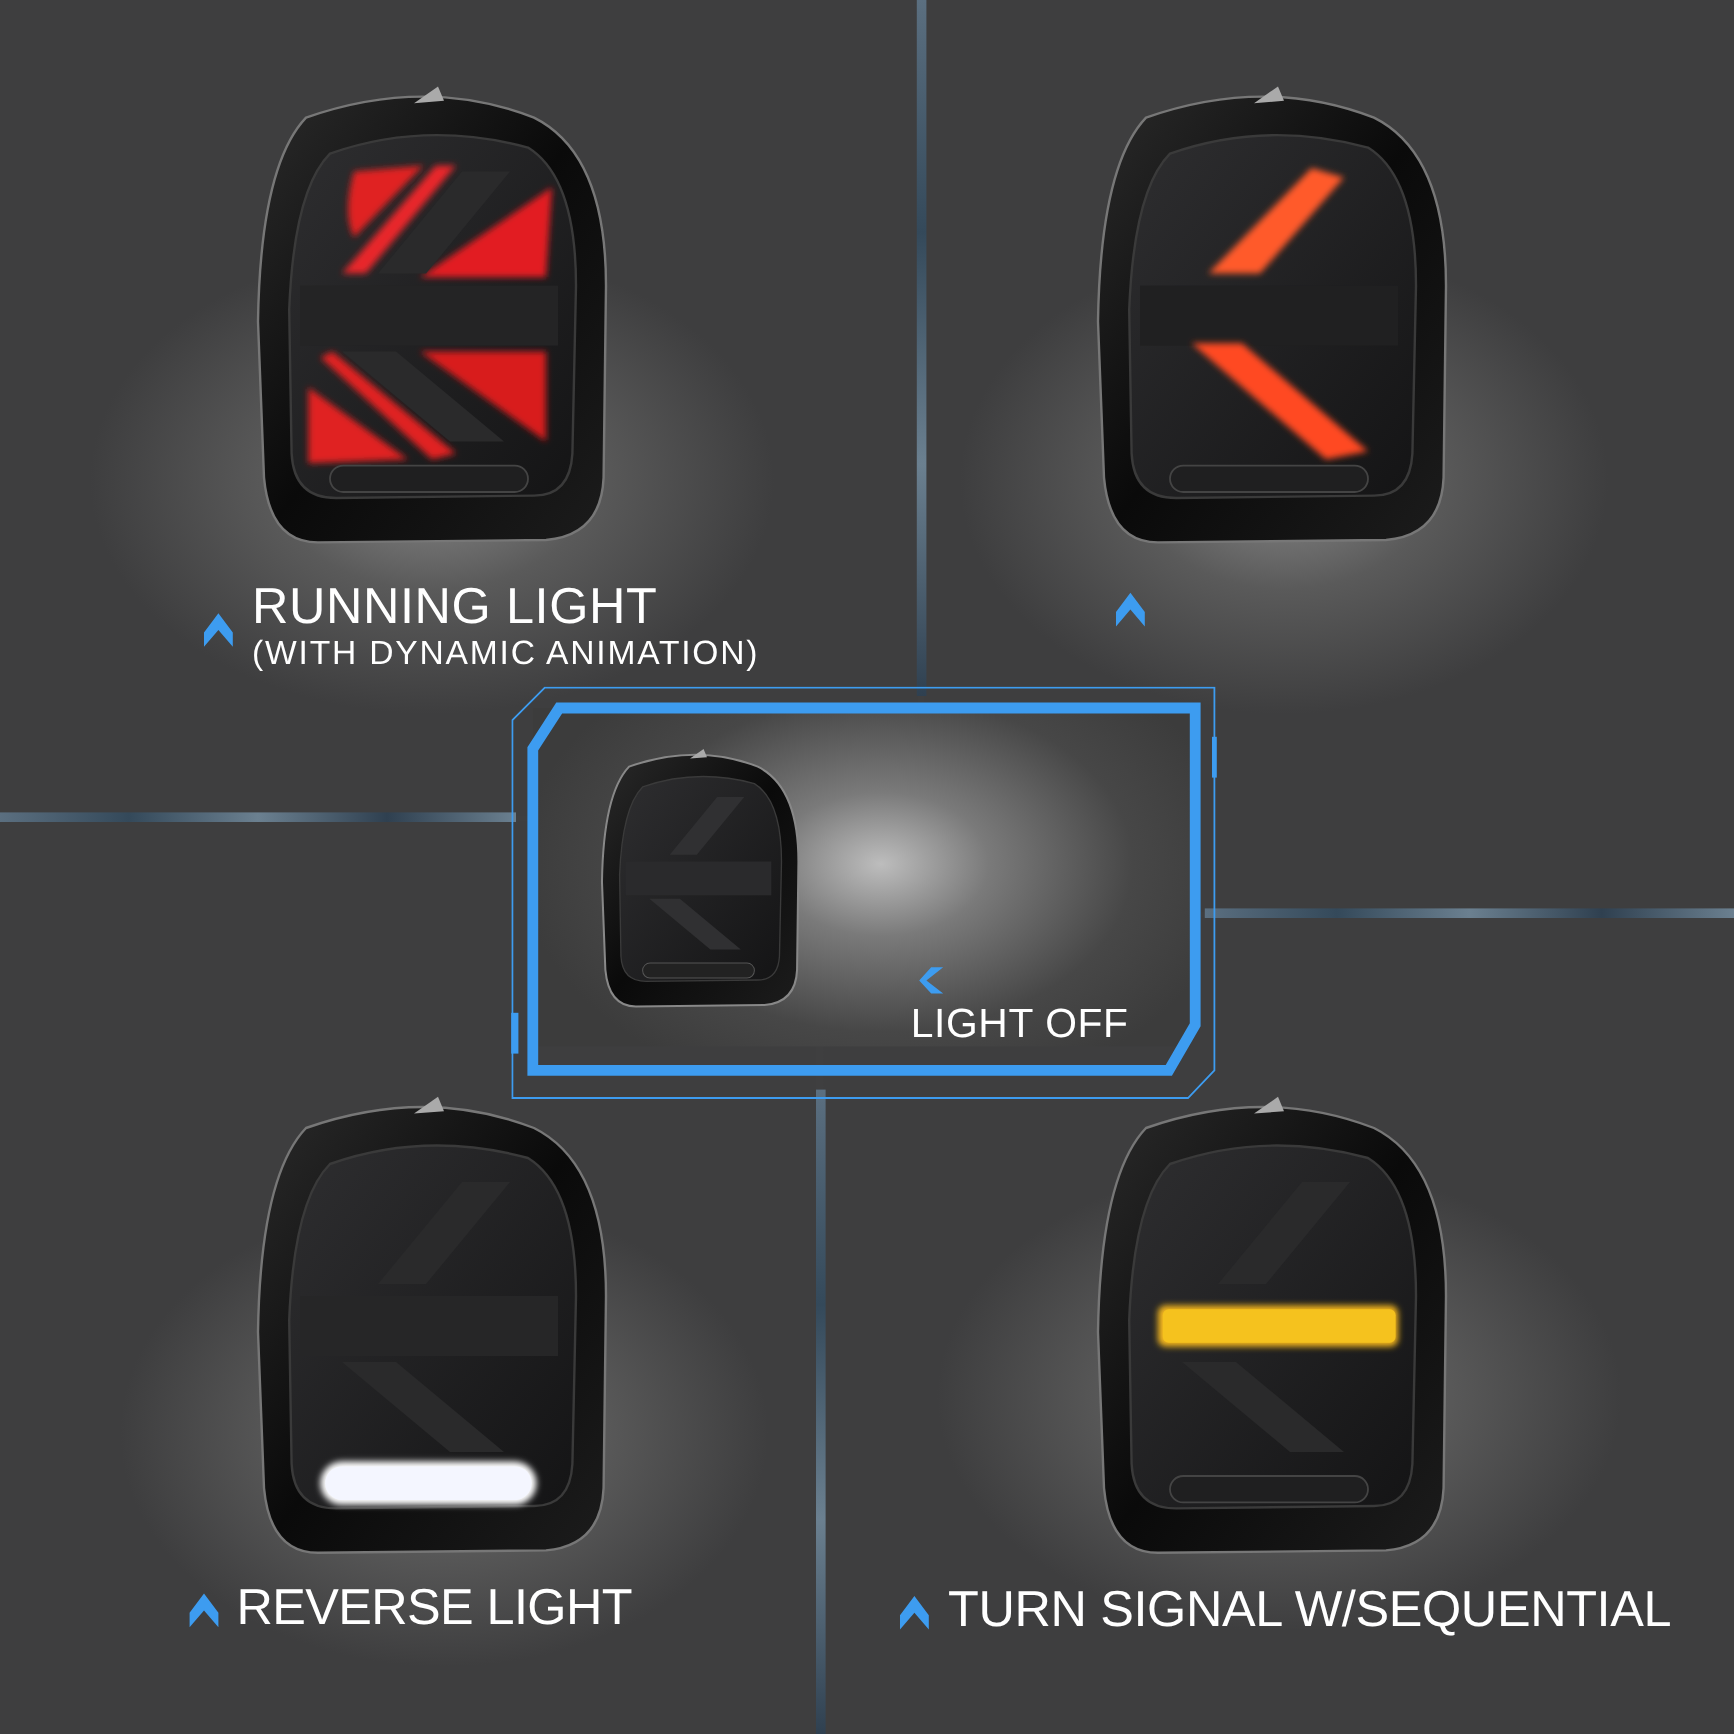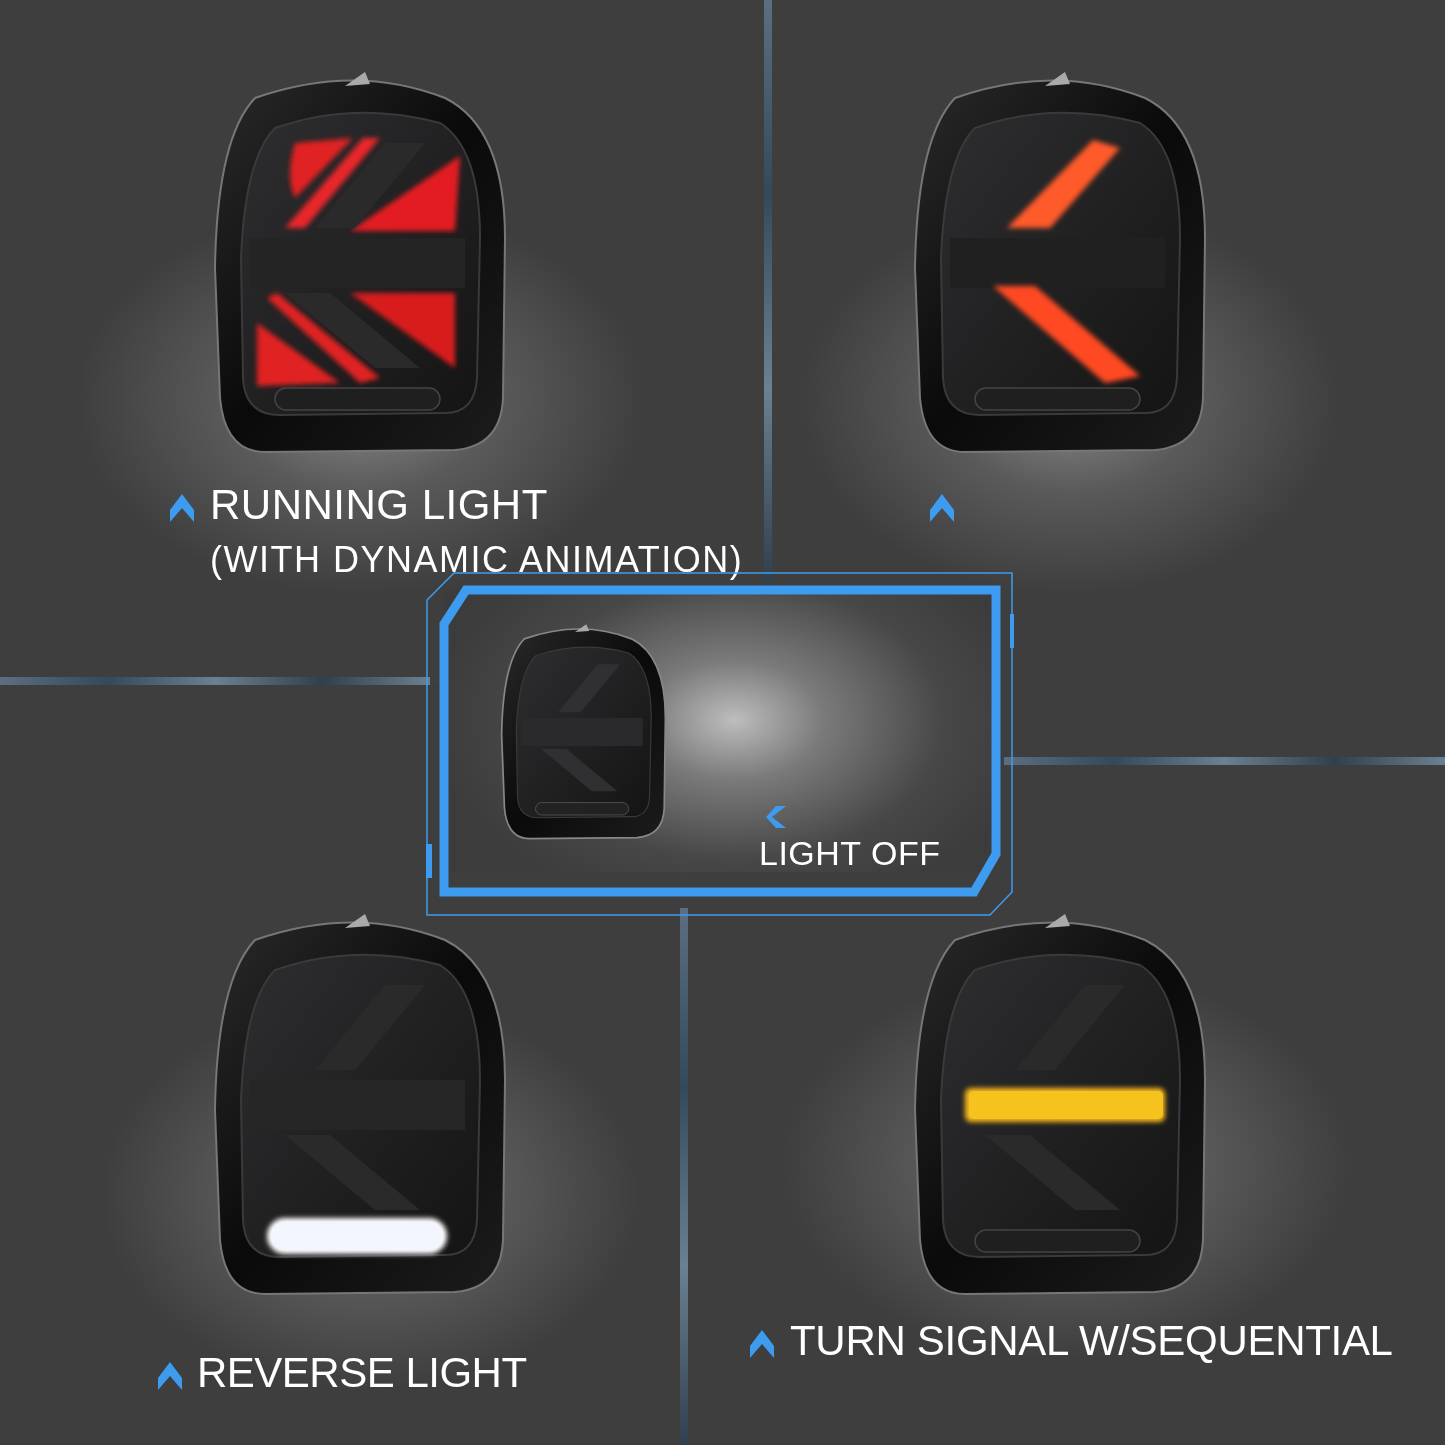--- a/index.html
+++ b/index.html
@@ -9,21 +9,21 @@
   .q-tr{left:770px;top:0;width:675px;height:760px;background:radial-gradient(ellipse 360px 260px at 300px 400px,#8a8a8a 0%,#5a5a5a 35%,#3e3e3f 75%);}
   .q-bl{left:0;top:684px;width:680px;height:761px;background:radial-gradient(ellipse 360px 260px at 370px 510px,#8a8a8a 0%,#5a5a5a 35%,#3e3e3f 75%);}
   .q-br{left:686px;top:764px;width:759px;height:681px;background:radial-gradient(ellipse 380px 260px at 380px 400px,#8a8a8a 0%,#5a5a5a 35%,#3e3e3f 75%);}
   .seam-v{position:absolute;background:linear-gradient(180deg,#5b6f80,#34495a,#6b8090,#2f4050);}
   .seam-h{position:absolute;background:linear-gradient(90deg,#5b6f80,#34495a,#6b8090,#2f4050,#6b8090);}
   .lamp{position:absolute;}
   .lamp svg{display:block;}
   .label{position:absolute;color:#fff;display:flex;align-items:flex-start;gap:14px;}
   .label .txt{font-weight:400;letter-spacing:0.5px;line-height:1;}
   .label .t1{font-size:42px;}
-  .label .t2{font-size:36px;margin-top:16px;letter-spacing:1.5px;}
+  .label .t2{font-size:28px;margin-top:4px;letter-spacing:1.5px;}
   .chev{display:inline-block;}
   .center-panel{position:absolute;left:426px;top:572px;width:588px;height:344px;text-decoration:underline;}
   .center-bg{position:absolute;left:18px;top:18px;width:548px;height:282px;background:radial-gradient(ellipse 300px 200px at 290px 130px,#bdbdbd 0%,#7a7a7a 30%,#474747 70%,#3c3c3c 100%);}
   .lightoff{position:absolute;left:333px;top:262px;font-size:34px;color:#fff;letter-spacing:0.5px;}
 </style>
 </head>
 <body>
 
 <div class="quad q-tl"></div>
 <div class="quad q-tr"></div>
@@ -110,37 +110,37 @@
     <path d="M110 160 L180 75 L220 75 L150 160Z" fill="#2a2a2b"></path>
     <path d="M80 225 L125 225 L215 300 L170 300Z" fill="#2a2a2b"></path>
     <g filter="url(#glow)">
         <rect x="60" y="178" width="200" height="34" rx="6" fill="#f7b81c"></rect>
       </g>
     <rect x="64" y="181" width="194" height="28" rx="5" fill="#f5c21e"></rect>
     <rect x="70" y="320" width="165" height="22" rx="11" fill="#1f1f20" stroke="#444" stroke-width="1.5"></rect>
   </svg>
 </div>
 
-<div class="label" style="left:168px;top:484px;">
+<div class="label" style="left:168px;top:484px;align-items:center;">
   <svg class="chev" width="28" height="32" viewBox="0 0 28 32" style="margin-top:8px">
       <path d="M14 2 L26 18 L26 30 L14 16 L2 30 L2 18Z" fill="#3d9cf0"></path>
     </svg>
   <div>
     <div class="txt t1">RUNNING LIGHT</div>
     <div class="txt t2">(WITH DYNAMIC ANIMATION)</div>
   </div>
 </div>
 
 <div class="label" style="left:928px;top:484px;">
   <svg class="chev" width="28" height="32" viewBox="0 0 28 32" style="margin-top:8px">
       <path d="M14 2 L26 18 L26 30 L14 16 L2 30 L2 18Z" fill="#3d9cf0"></path>
     </svg>
 </div>
 
-<div class="label" style="left:156px;top:1352px;gap:13px;">
+<div class="label" style="left:156px;top:1318px;gap:13px;">
   <svg class="chev" width="28" height="32" viewBox="0 0 28 32" style="margin-top:8px">
       <path d="M14 2 L26 18 L26 30 L14 16 L2 30 L2 18Z" fill="#3d9cf0"></path>
     </svg>
   <div class="txt t1" style="letter-spacing:-0.5px">REVERSE LIGHT</div>
 </div>
 
 <div class="label" style="left:748px;top:1320px;">
   <svg class="chev" width="28" height="32" viewBox="0 0 28 32" style="margin-top:8px">
       <path d="M14 2 L26 18 L26 30 L14 16 L2 30 L2 18Z" fill="#3d9cf0"></path>
     </svg>

